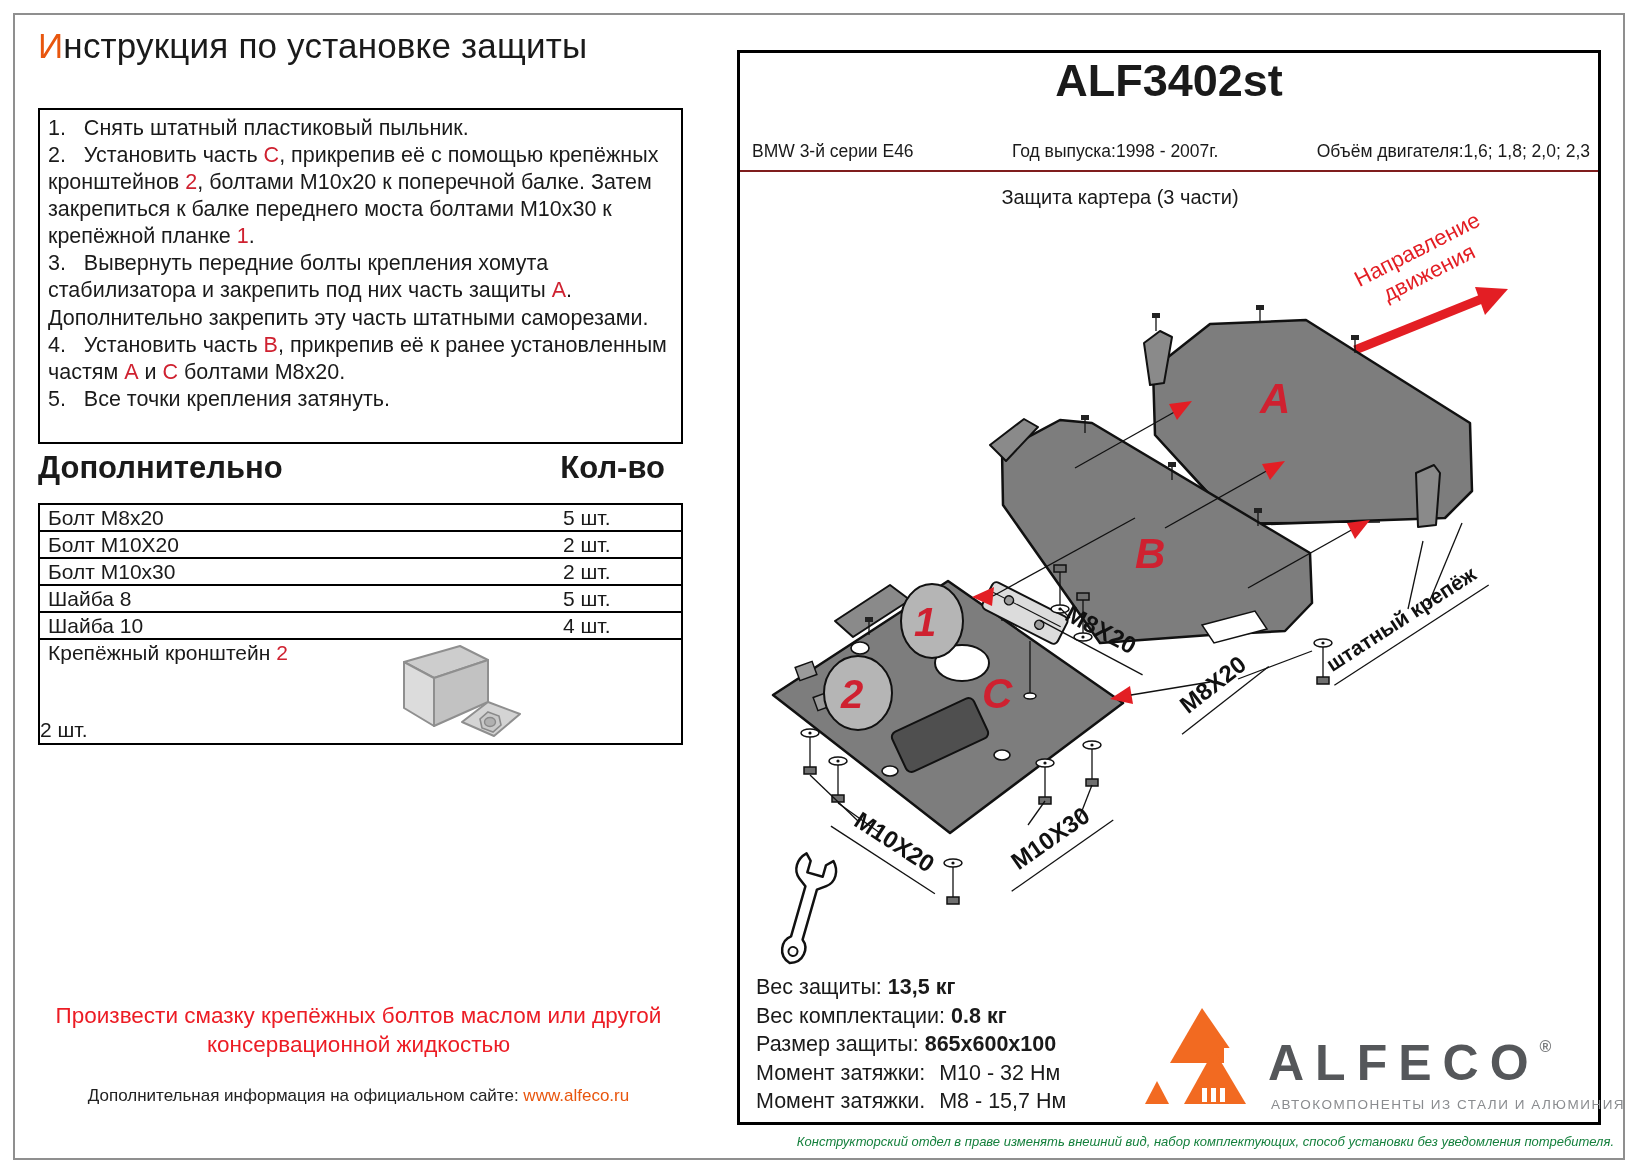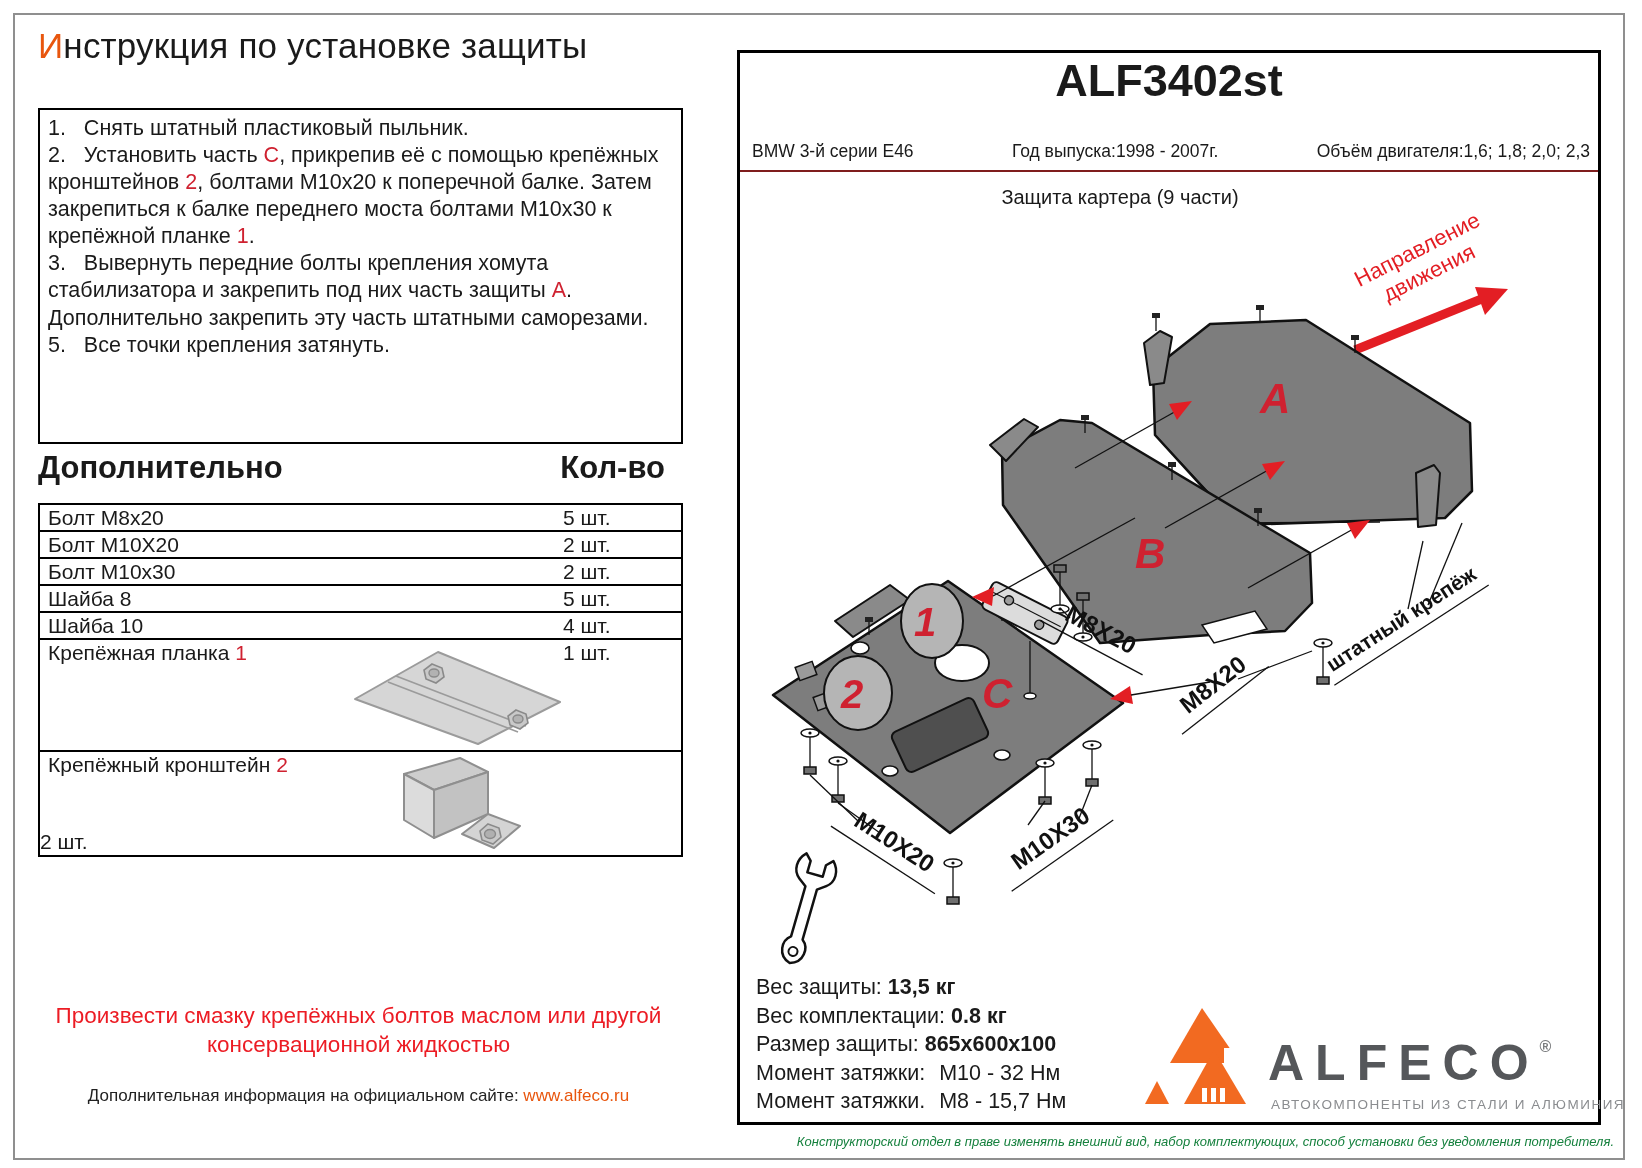--- a/index.html
+++ b/index.html
@@ -65,20 +65,21 @@
 
 <div class="page">
   <div class="abs page-border"></div>
 
   <div class="abs title"><span class="accent">И</span><span>нструкция по установке защиты</span></div>
 
   <div class="abs instructions">
     <div class="step"><span>1.&nbsp;&nbsp; Снять штатный пластиковый пыльник.</span></div>
     <div class="step"><span>2.&nbsp;&nbsp; Установить часть </span><span class="rt">C</span><span>, прикрепив её с помощью крепёжных кронштейнов </span><span class="rt">2</span><span>, болтами М10х20 к поперечной балке. Затем закрепиться к балке переднего моста болтами М10х30 к крепёжной планке </span><span class="rt">1</span><span>.</span></div>
     <div class="step"><span>3.&nbsp;&nbsp; Вывернуть передние болты крепления хомута стабилизатора и закрепить под них часть защиты </span><span class="rt">А</span><span>. Дополнительно закрепить эту часть штатными саморезами.</span></div>
+    <div class="step"><span>4.&nbsp;&nbsp; Установить часть </span><span class="rt">В</span><span>, прикрепив её к ранее установленным частям </span><span class="rt">А</span><span> и </span><span class="rt">С</span><span> болтами М8х20.</span></div>
     <div class="step"><span>5.&nbsp;&nbsp; Все точки крепления затянуть.</span></div>
   </div>
 
   <div class="abs comp-header">
     <span>Дополнительно</span>
     <span class="qh">Кол-во</span>
   </div>
 
   <div class="abs comp-table">
     <div class="crow row-s">
@@ -93,37 +94,20 @@
       <div class="cname"><span>Болт М10х30</span></div>
       <div class="cqty">2 шт.</div>
     </div>
     <div class="crow row-s">
       <div class="cname"><span>Шайба 8</span></div>
       <div class="cqty">5 шт.</div>
     </div>
     <div class="crow row-s">
       <div class="cname"><span>Шайба 10</span></div>
       <div class="cqty">4 шт.</div>
-    </div>
-    <div class="crow row-plate">
-      <div class="cname"><span>Крепёжная планка </span><span class="rt">1</span></div>
-      <div class="cqty">1 шт.</div>
-      <svg class="row-img" style="left:300px;top:4px;" width="235" height="104" viewBox="0 0 235 104">
-        <polygon points="15,55 98,8 220,58 138,100" fill="#d6d6d6" stroke="#9b9b9b" stroke-width="2" stroke-linejoin="round"></polygon>
-        <line x1="48" y1="38" x2="178" y2="88" stroke="#9b9b9b" stroke-width="1.6"></line>
-        <line x1="56" y1="32" x2="186" y2="82" stroke="#9b9b9b" stroke-width="1.6"></line>
-        <g>
-          <polygon points="92,20 102,24 104,33 96,39 86,35 84,26" fill="#c9c9c9" stroke="#8a8a8a" stroke-width="1.6"></polygon>
-          <ellipse cx="94" cy="29" rx="5" ry="4" fill="#b2b2b2" stroke="#8a8a8a" stroke-width="1.4"></ellipse>
-        </g>
-        <g>
-          <polygon points="176,66 186,70 188,79 180,85 170,81 168,72" fill="#c9c9c9" stroke="#8a8a8a" stroke-width="1.6"></polygon>
-          <ellipse cx="178" cy="75" rx="5" ry="4" fill="#b2b2b2" stroke="#8a8a8a" stroke-width="1.4"></ellipse>
-        </g>
-      </svg>
     </div>
     <div class="crow row-bracket">
       <div class="cname"><span>Крепёжный кронштейн </span><span class="rt">2</span></div>
       <div class="cqty">2 шт.</div>
       <svg class="row-img" style="left:332px;top:2px;" width="165" height="100" viewBox="0 0 165 100">
         <polygon points="32,20 88,4 116,18 62,36" fill="#cdcdcd" stroke="#8f8f8f" stroke-width="2" stroke-linejoin="round"></polygon>
         <polygon points="32,20 62,36 62,84 32,66" fill="#dcdcdc" stroke="#8f8f8f" stroke-width="2" stroke-linejoin="round"></polygon>
         <polygon points="62,36 116,18 116,60 62,84" fill="#c2c2c2" stroke="#8f8f8f" stroke-width="2" stroke-linejoin="round"></polygon>
         <polygon points="116,60 148,72 122,94 90,80" fill="#d4d4d4" stroke="#8f8f8f" stroke-width="2" stroke-linejoin="round"></polygon>
         <g>
@@ -146,21 +130,21 @@
   <div class="abs panel">
     <div class="panel-header">
       <div class="code">ALF3402st</div>
       <div class="subrow">
         <span>BMW 3-й серии Е46</span>
         <span>Год выпуска:1998 - 2007г.</span>
         <span>Объём двигателя:1,6; 1,8; 2,0; 2,3</span>
       </div>
     </div>
 
-    <div class="subtitle">Защита картера (9 части)</div>
+    <div class="subtitle">Защита картера (3 части)</div>
 
     <svg class="dsvg" width="852" height="800" viewBox="0 0 852 800">
       <defs>
         <g id="bolt-d">
           <ellipse class="washer" cx="0" cy="0" rx="9" ry="4"></ellipse>
           <circle cx="0" cy="0" r="1.6" fill="#111"></circle>
           <line class="ln" x1="0" y1="4" x2="0" y2="34" stroke-width="2.2"></line>
           <rect class="bolthead" x="-6" y="34" width="12" height="7"></rect>
         </g>
         <g id="bolt-u">

